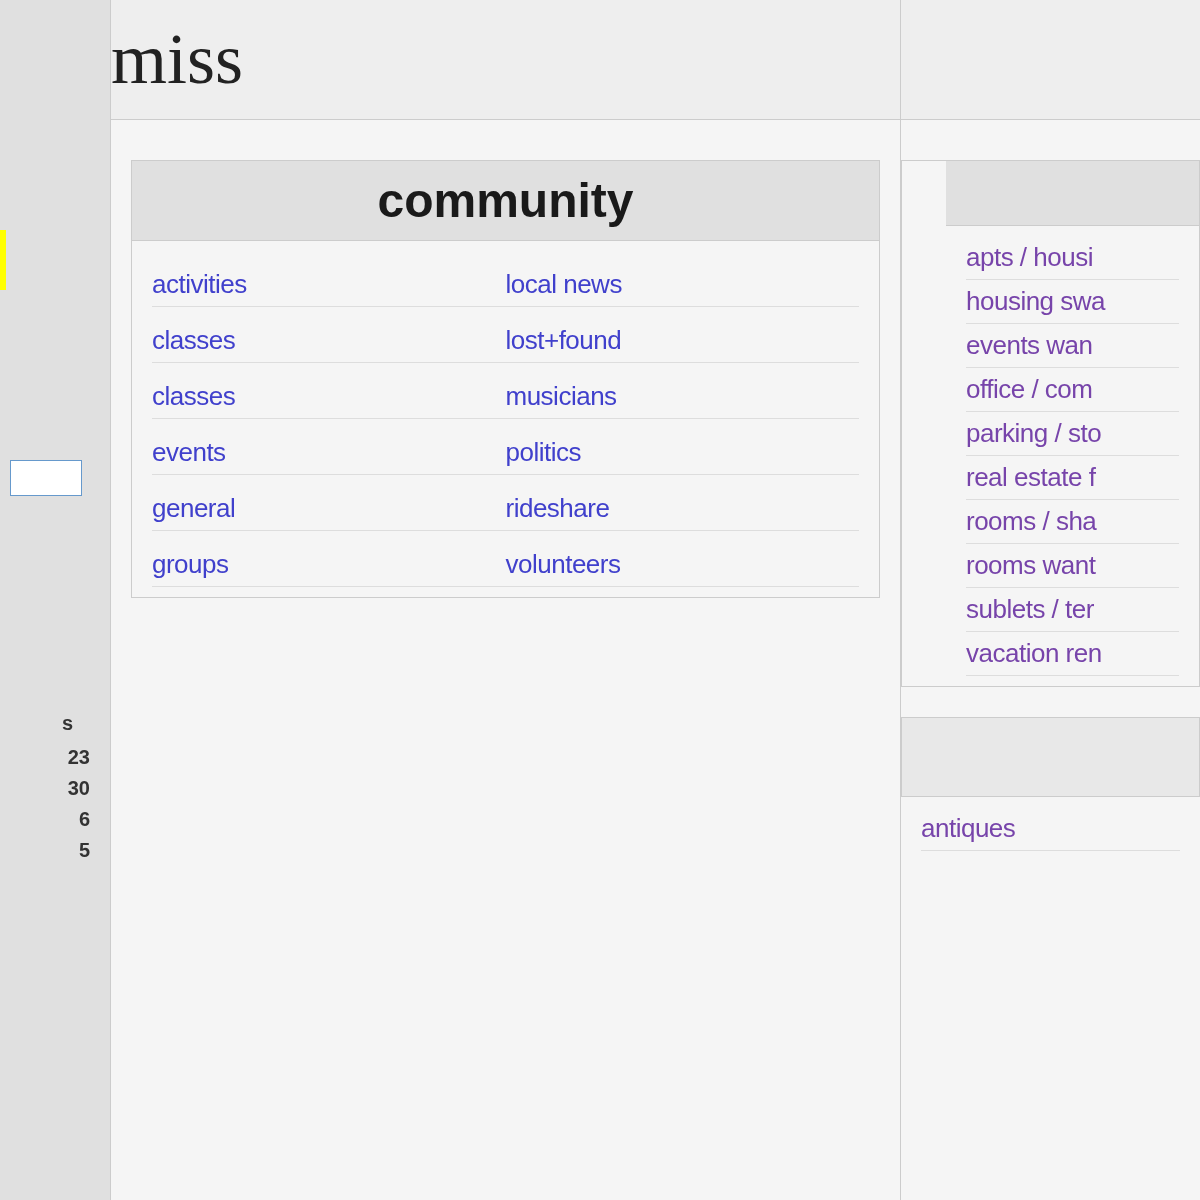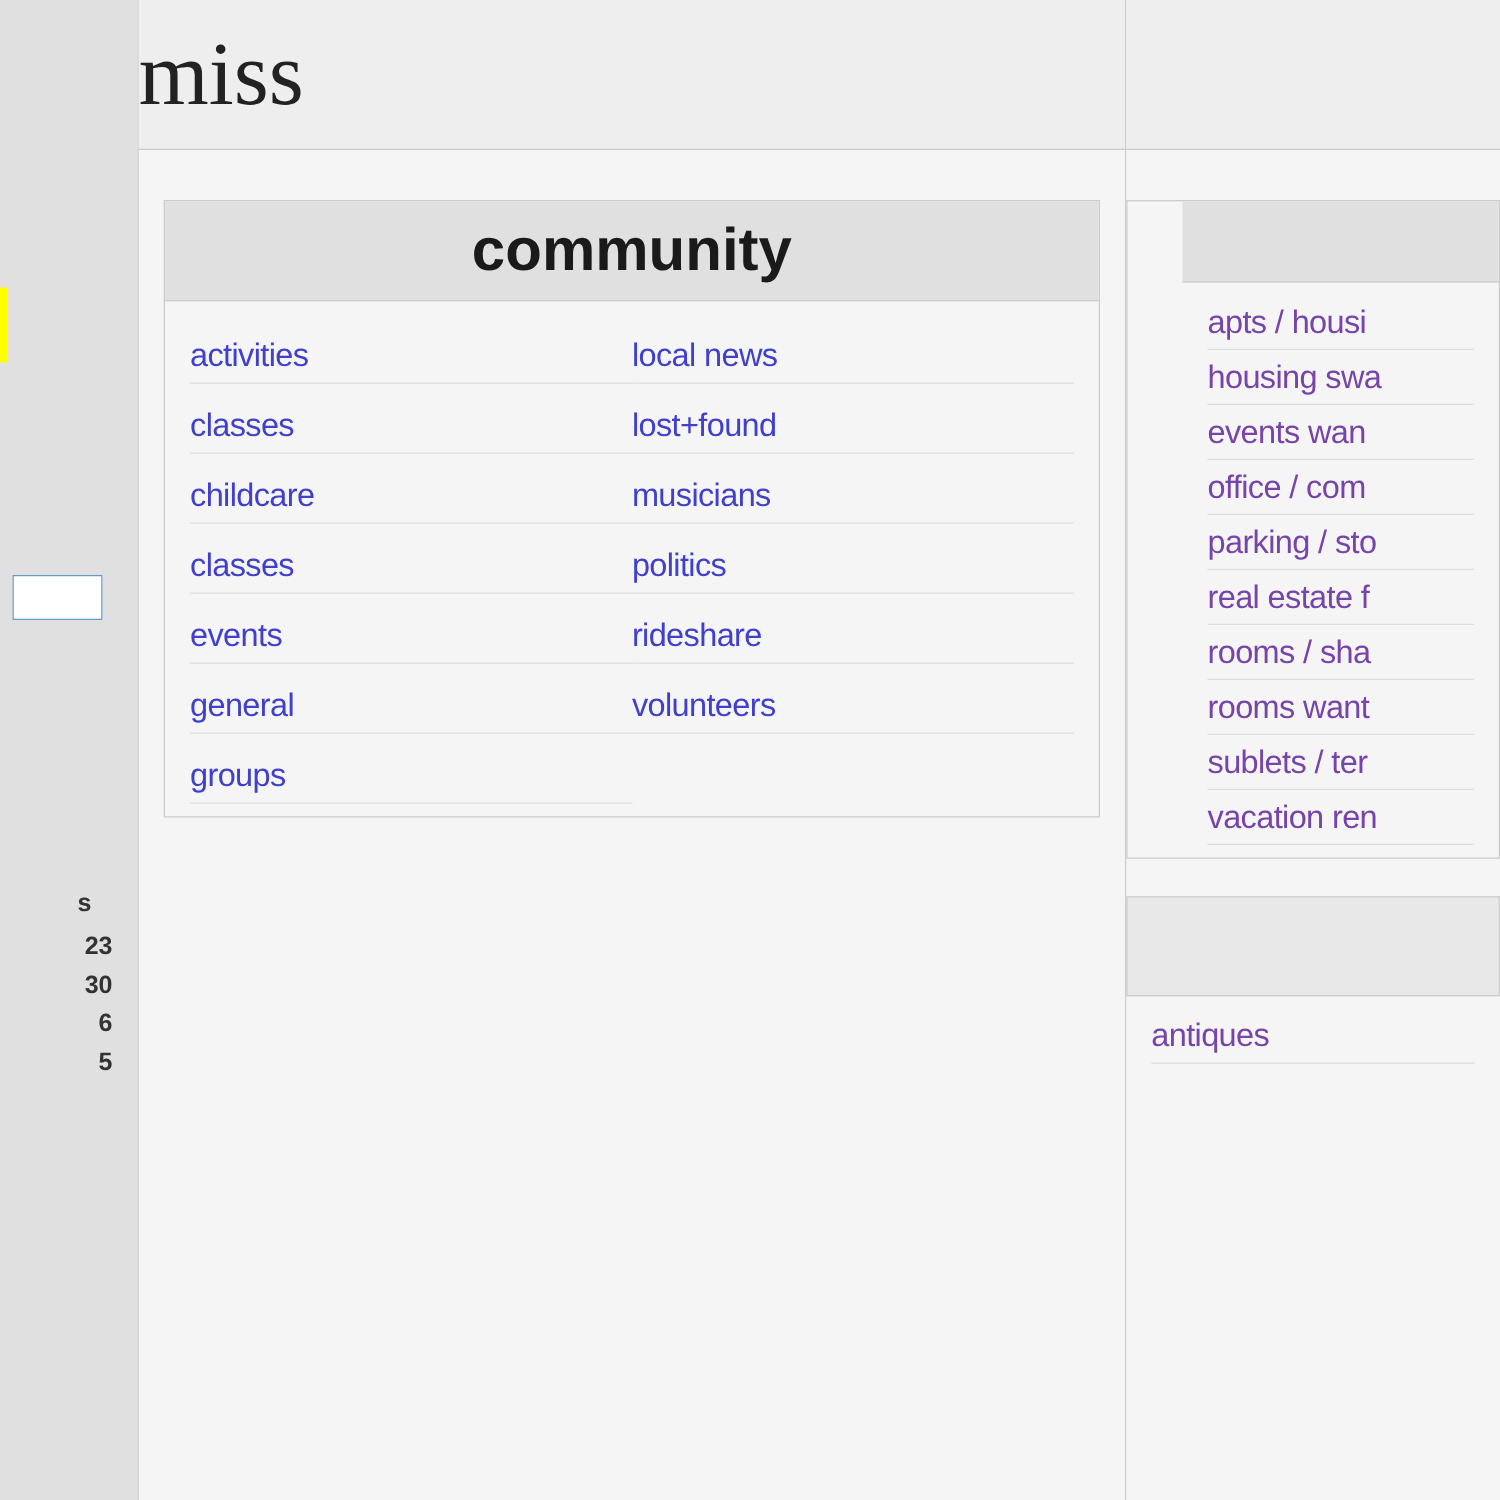--- a/index.html
+++ b/index.html
@@ -226,21 +226,20 @@
   <div class="content-sections">
 
     <div class="section-box">
       <div class="section-header">
         <span class="section-title">community</span>
       </div>
       <div class="links-grid">
         <div class="link-column">
           <a class="category-link" href="#">activities</a>
           <a class="category-link" href="#">classes</a>
-          <a class="category-link" href="#">childcare</a>
           <a class="category-link" href="#">classes</a>
           <a class="category-link" href="#">events</a>
           <a class="category-link" href="#">general</a>
           <a class="category-link" href="#">groups</a>
         </div>
         <div class="link-column">
           <a class="category-link" href="#">local news</a>
           <a class="category-link" href="#">lost+found</a>
           <a class="category-link" href="#">musicians</a>
           <a class="category-link" href="#">politics</a>

